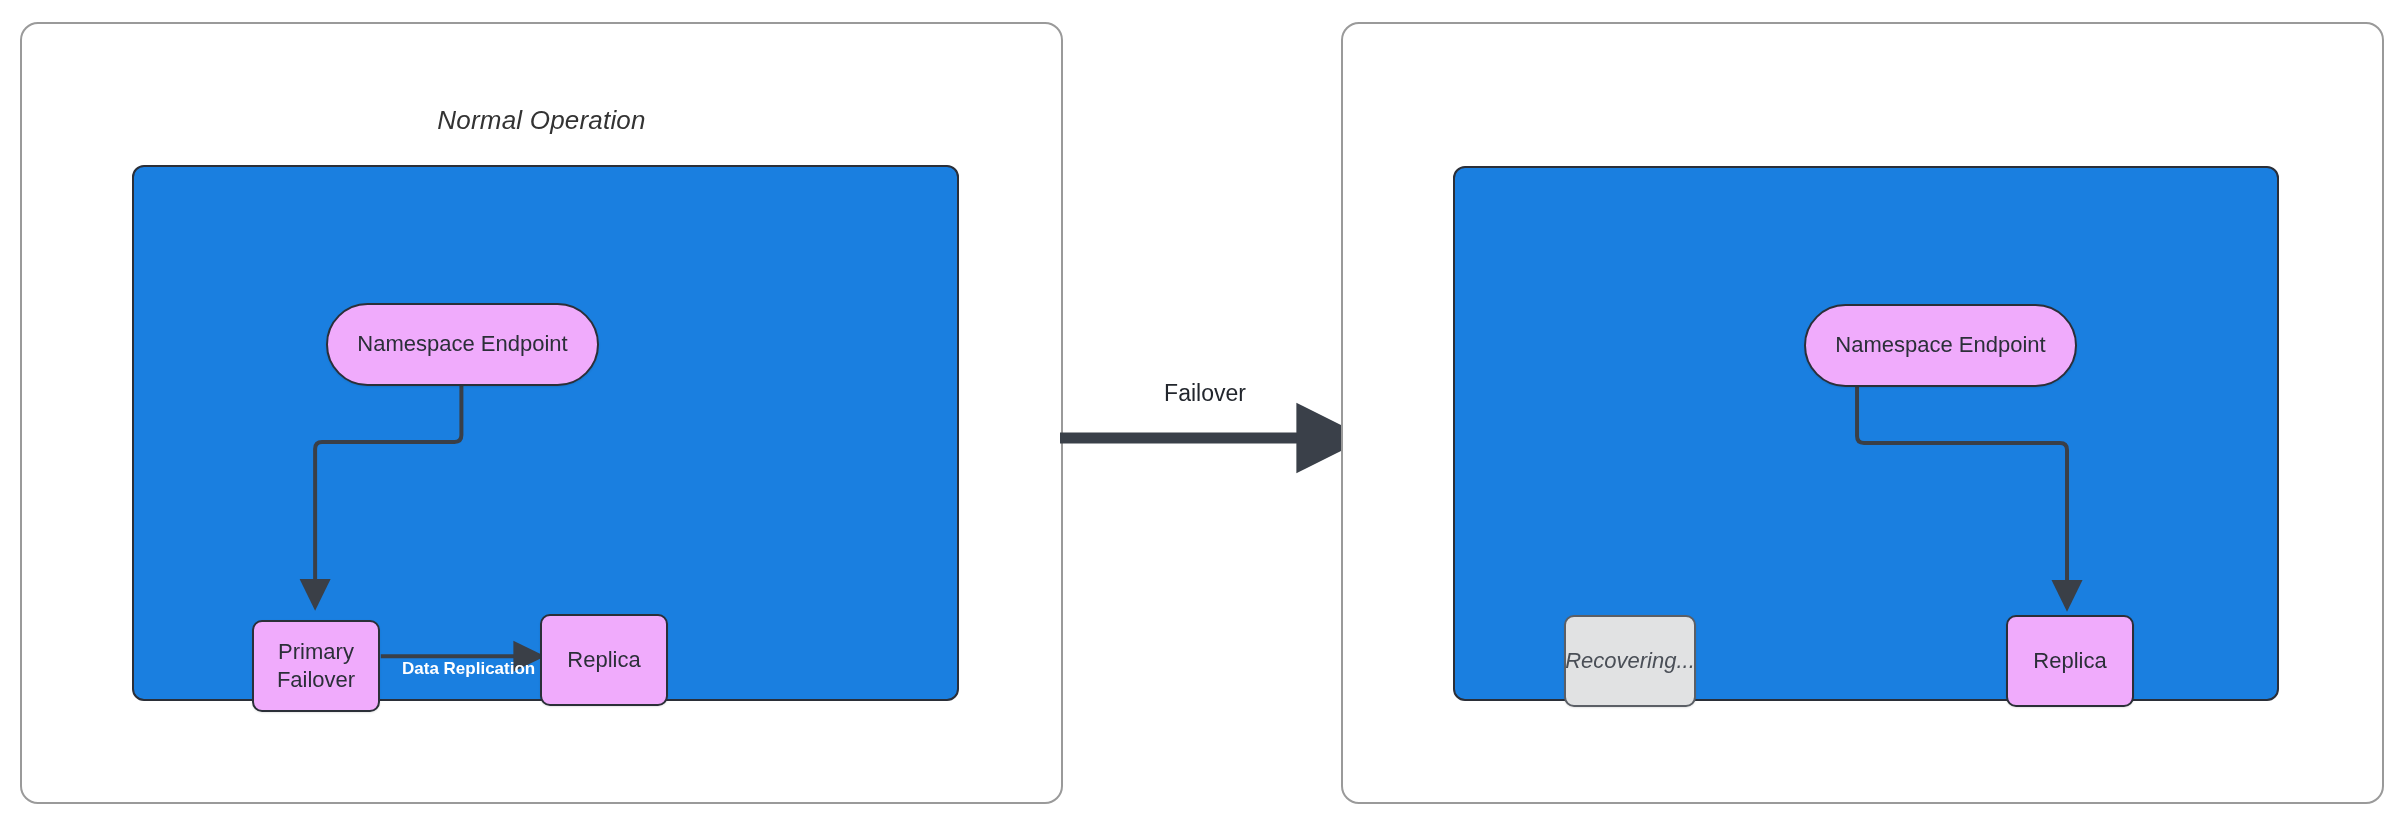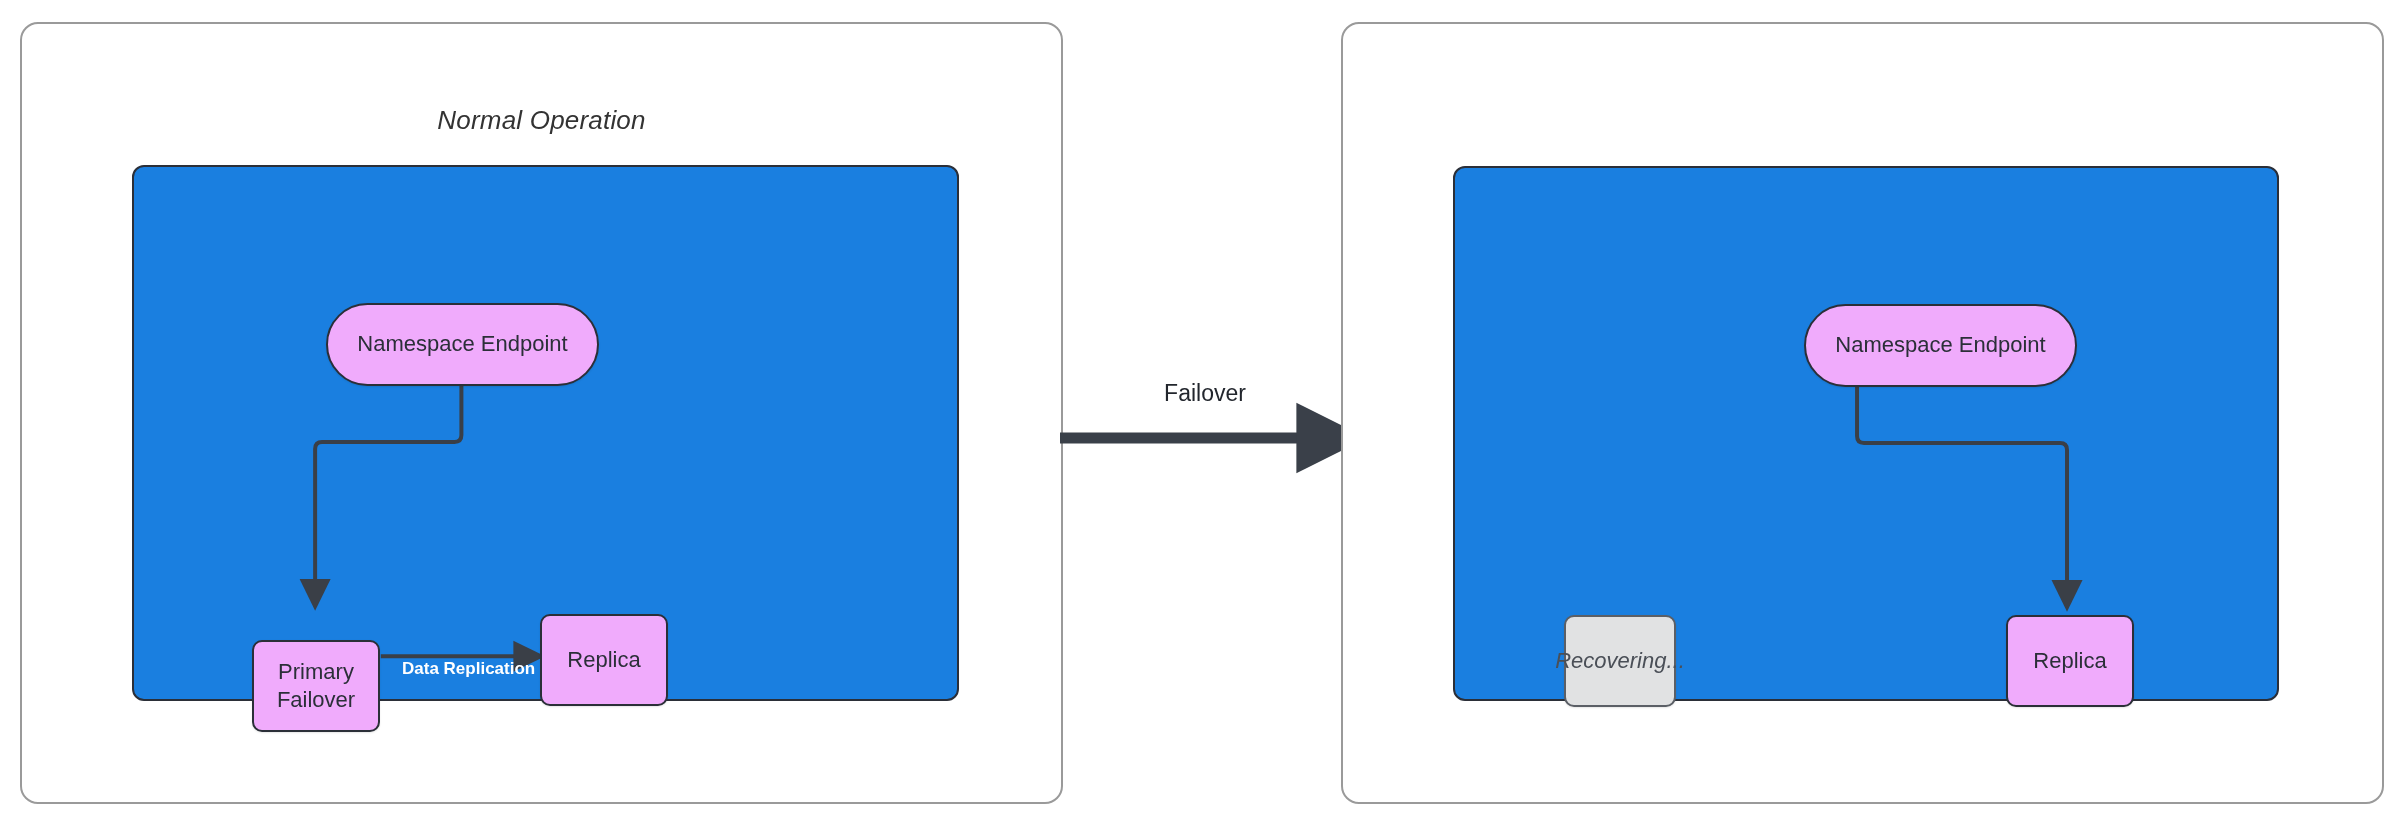--- a/index.html
+++ b/index.html
@@ -71,26 +71,26 @@
   .node.rect { border-radius: 10px; }
   .node.recovering {
     background: #e1e2e3;
     border-color: #5b5f66;
     font-style: italic;
     color: #4a4f57;
   }
 
   
   #node-ns-endpoint-left { left: 192px; top: 136px; width: 273px; height: 83px; }
-  #node-primary        { left: 118px; top: 473px; width: 128px; height: 92px; }
+  #node-primary        { left: 118px; top: 453px; width: 128px; height: 92px; }
   #node-replica-left   { left: 406px; top: 447px; width: 128px; height: 92px; }
 
   
   #node-ns-endpoint-right { left: 710px; top: 136px; width: 273px; height: 83px; }
-  #node-recovering        { left: 656px; top: 447px; width: 112px; height: 92px; }
+  #node-recovering        { left: 656px; top: 447px; width: 132px; height: 92px; }
   #node-replica-right     { left: 944px; top: 447px; width: 128px; height: 92px; }
 
   .wire-svg {
     position: absolute;
     left: 0; top: 0;
     width: 100%;
     height: 100%;
     overflow: visible;
     pointer-events: none;
   }

